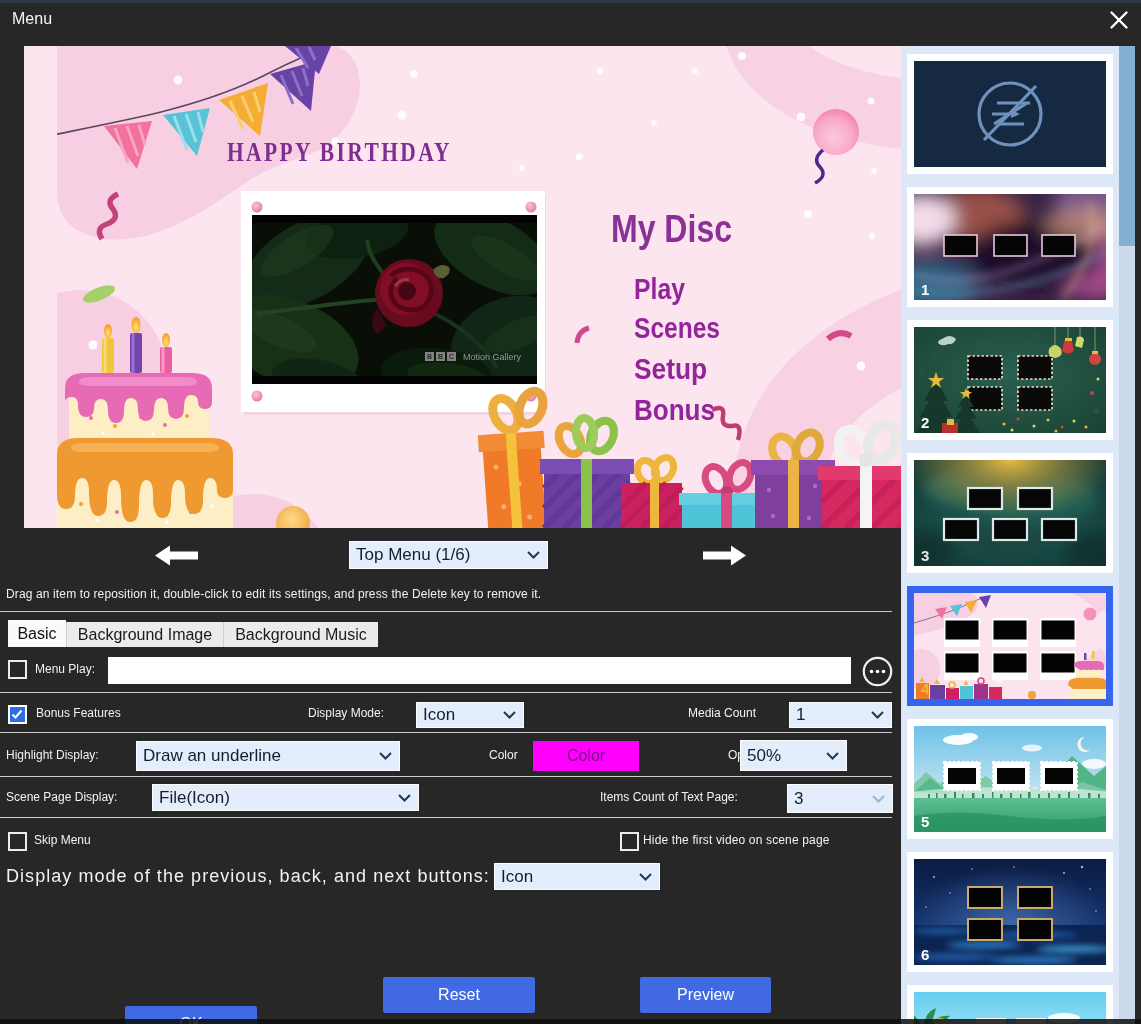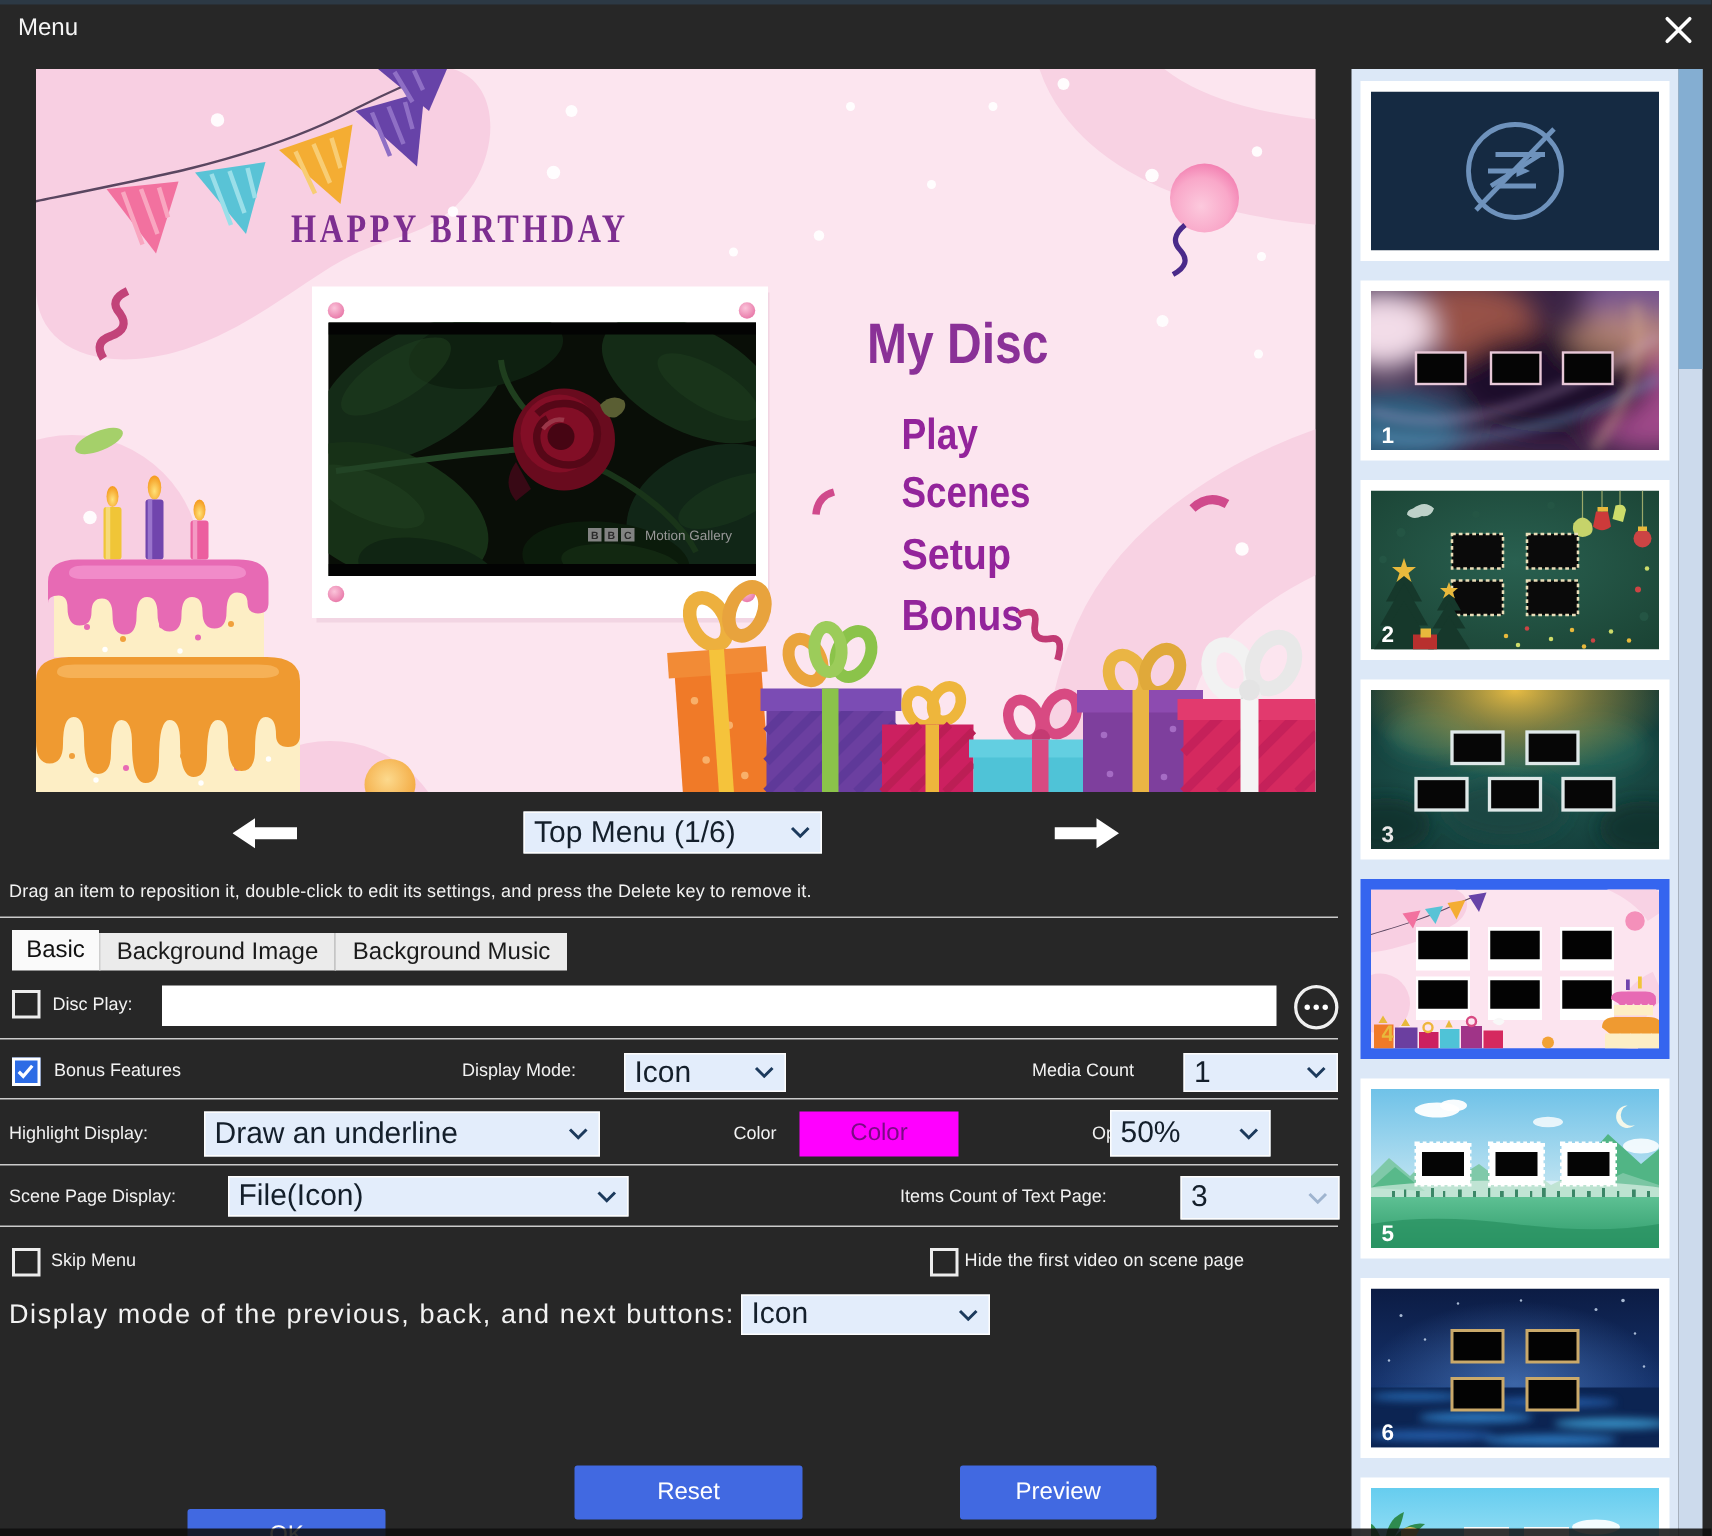--- a/index.html
+++ b/index.html
@@ -1,36 +1,36 @@
 <!DOCTYPE html>
 <html><head>
 <meta charset="utf-8">
 <style>
   html,body{margin:0;padding:0;}
   body{width:1141px;height:1024px;background:#272727;font-family:"Liberation Sans",sans-serif;position:relative;overflow:hidden;}
   .abs{position:absolute;}
   .hr{position:absolute;left:0;width:892px;height:1px;background:#cbcbcb;}
-  .dd{position:absolute;background:#e3edfb;border:1px solid #fdfdfd;box-sizing:border-box;display:flex;align-items:center;padding:0 6px;font-size:20px;color:#141f2b;white-space:nowrap;}
+  .dd{position:absolute;background:#e3edfb;border:1px solid #fdfdfd;box-sizing:border-box;display:flex;align-items:center;padding:0 6px;font-size:17px;color:#141f2b;white-space:nowrap;}
   .dd svg{position:absolute;right:7px;top:50%;margin-top:-4px;}
   .lbl{position:absolute;color:#f2f2f2;font-size:12px;white-space:nowrap;}
   .cb{position:absolute;width:15px;height:15px;border:2px solid #ededed;background:transparent;}
   .btn{position:absolute;width:132px;height:36px;background:#4169e1;color:#fff;font-size:16px;display:flex;align-items:center;justify-content:center;border-radius:2px;}
   .card{position:absolute;left:907px;width:206px;height:120px;background:#fff;}
   .card svg{position:absolute;left:7px;top:7px;}
 </style>
 </head>
 <body>
 
 <div class="abs" style="left:0;top:0;width:1141px;height:3px;background:#2c3945;"></div>
 <div class="abs" style="left:12px;top:10px;color:#f5f5f5;font-size:16px;">Menu</div>
 <svg class="abs" style="left:1109px;top:10px;" width="20" height="20" viewBox="0 0 20 20">
     <path d="M2.5 2.5 L17.5 17.5 M17.5 2.5 L2.5 17.5" stroke="#fff" stroke-width="2.4" stroke-linecap="round"></path>
   </svg>
 
-<div class="abs" id="preview" style="left:24px;top:46px;width:853px;height:482px;overflow:hidden;background:#fce5ef;">
+<div class="abs" id="preview" style="left:24px;top:46px;width:853px;height:482px;overflow:hidden;background:#fce5ef;padding-left:33px;">
 <svg width="853" height="482" viewBox="0 0 853 482">
 <defs>
   <radialGradient id="balg" cx="0.45" cy="0.62" r="0.75">
     <stop offset="0" stop-color="#fcc9dd"></stop>
           <stop offset="0.55" stop-color="#f9a8c9"></stop>
           <stop offset="1" stop-color="#ef6ba5"></stop>
   </radialGradient>
   <radialGradient id="ping" cx="0.4" cy="0.35" r="0.8">
     <stop offset="0" stop-color="#fbc4da"></stop>
           <stop offset="1" stop-color="#e46a9f"></stop>
@@ -271,21 +271,21 @@
     </svg></div>
 
 <div class="lbl" style="left:6px;top:587px;letter-spacing:0.13px;">Drag an item to reposition it, double-click to edit its settings, and press the Delete key to remove it.</div>
 <div class="hr" style="top:611px;background:#c9c9c9;"></div>
 
 <div class="abs" style="left:8px;top:620px;width:58px;height:27px;background:#fafafa;color:#111;font-size:16px;display:flex;align-items:center;justify-content:center;">Basic</div>
 <div class="abs" style="left:66px;top:622px;width:157px;height:25px;background:#ebebeb;color:#1a1a1a;font-size:16px;display:flex;align-items:center;justify-content:center;border-left:1px solid #cfcfcf;box-sizing:border-box;">Background Image</div>
 <div class="abs" style="left:223px;top:622px;width:155px;height:25px;background:#ebebeb;color:#1a1a1a;font-size:16px;display:flex;align-items:center;justify-content:center;border-left:1px solid #cfcfcf;box-sizing:border-box;">Background Music</div>
 
 <div class="cb" style="left:8px;top:660px;"></div>
-<div class="lbl" style="left:35px;top:662px;">Disc Play:</div>
+<div class="lbl" style="left:35px;top:662px;">Menu Play:</div>
 <div class="abs" style="left:108px;top:657px;width:743px;height:27px;background:#fff;"></div>
 <svg class="abs" style="left:862px;top:656px;" width="31" height="31" viewBox="0 0 31 31">
     <circle cx="15.5" cy="15.5" r="13.7" fill="none" stroke="#f0f0f0" stroke-width="2.2"></circle>
     <circle cx="9.5" cy="15.5" r="1.8" fill="#fff"></circle>
     <circle cx="15.5" cy="15.5" r="1.8" fill="#fff"></circle>
     <circle cx="21.5" cy="15.5" r="1.8" fill="#fff"></circle>
   </svg>
 <div class="hr" style="top:692px;"></div>
 
 <div class="cb" style="left:8px;top:705px;background:#2d6ce5;border-color:#fff;"></div>

